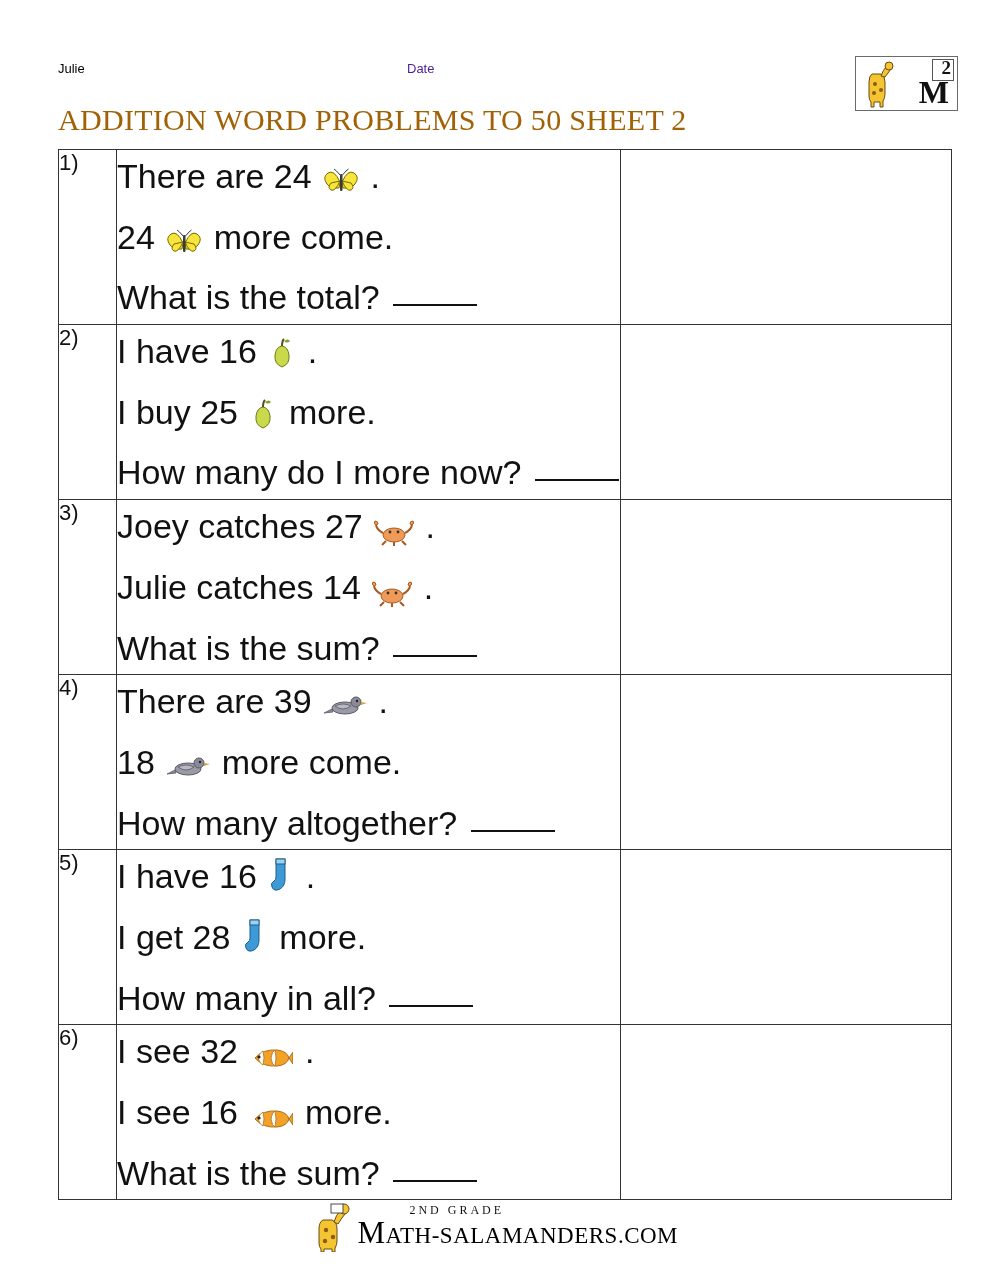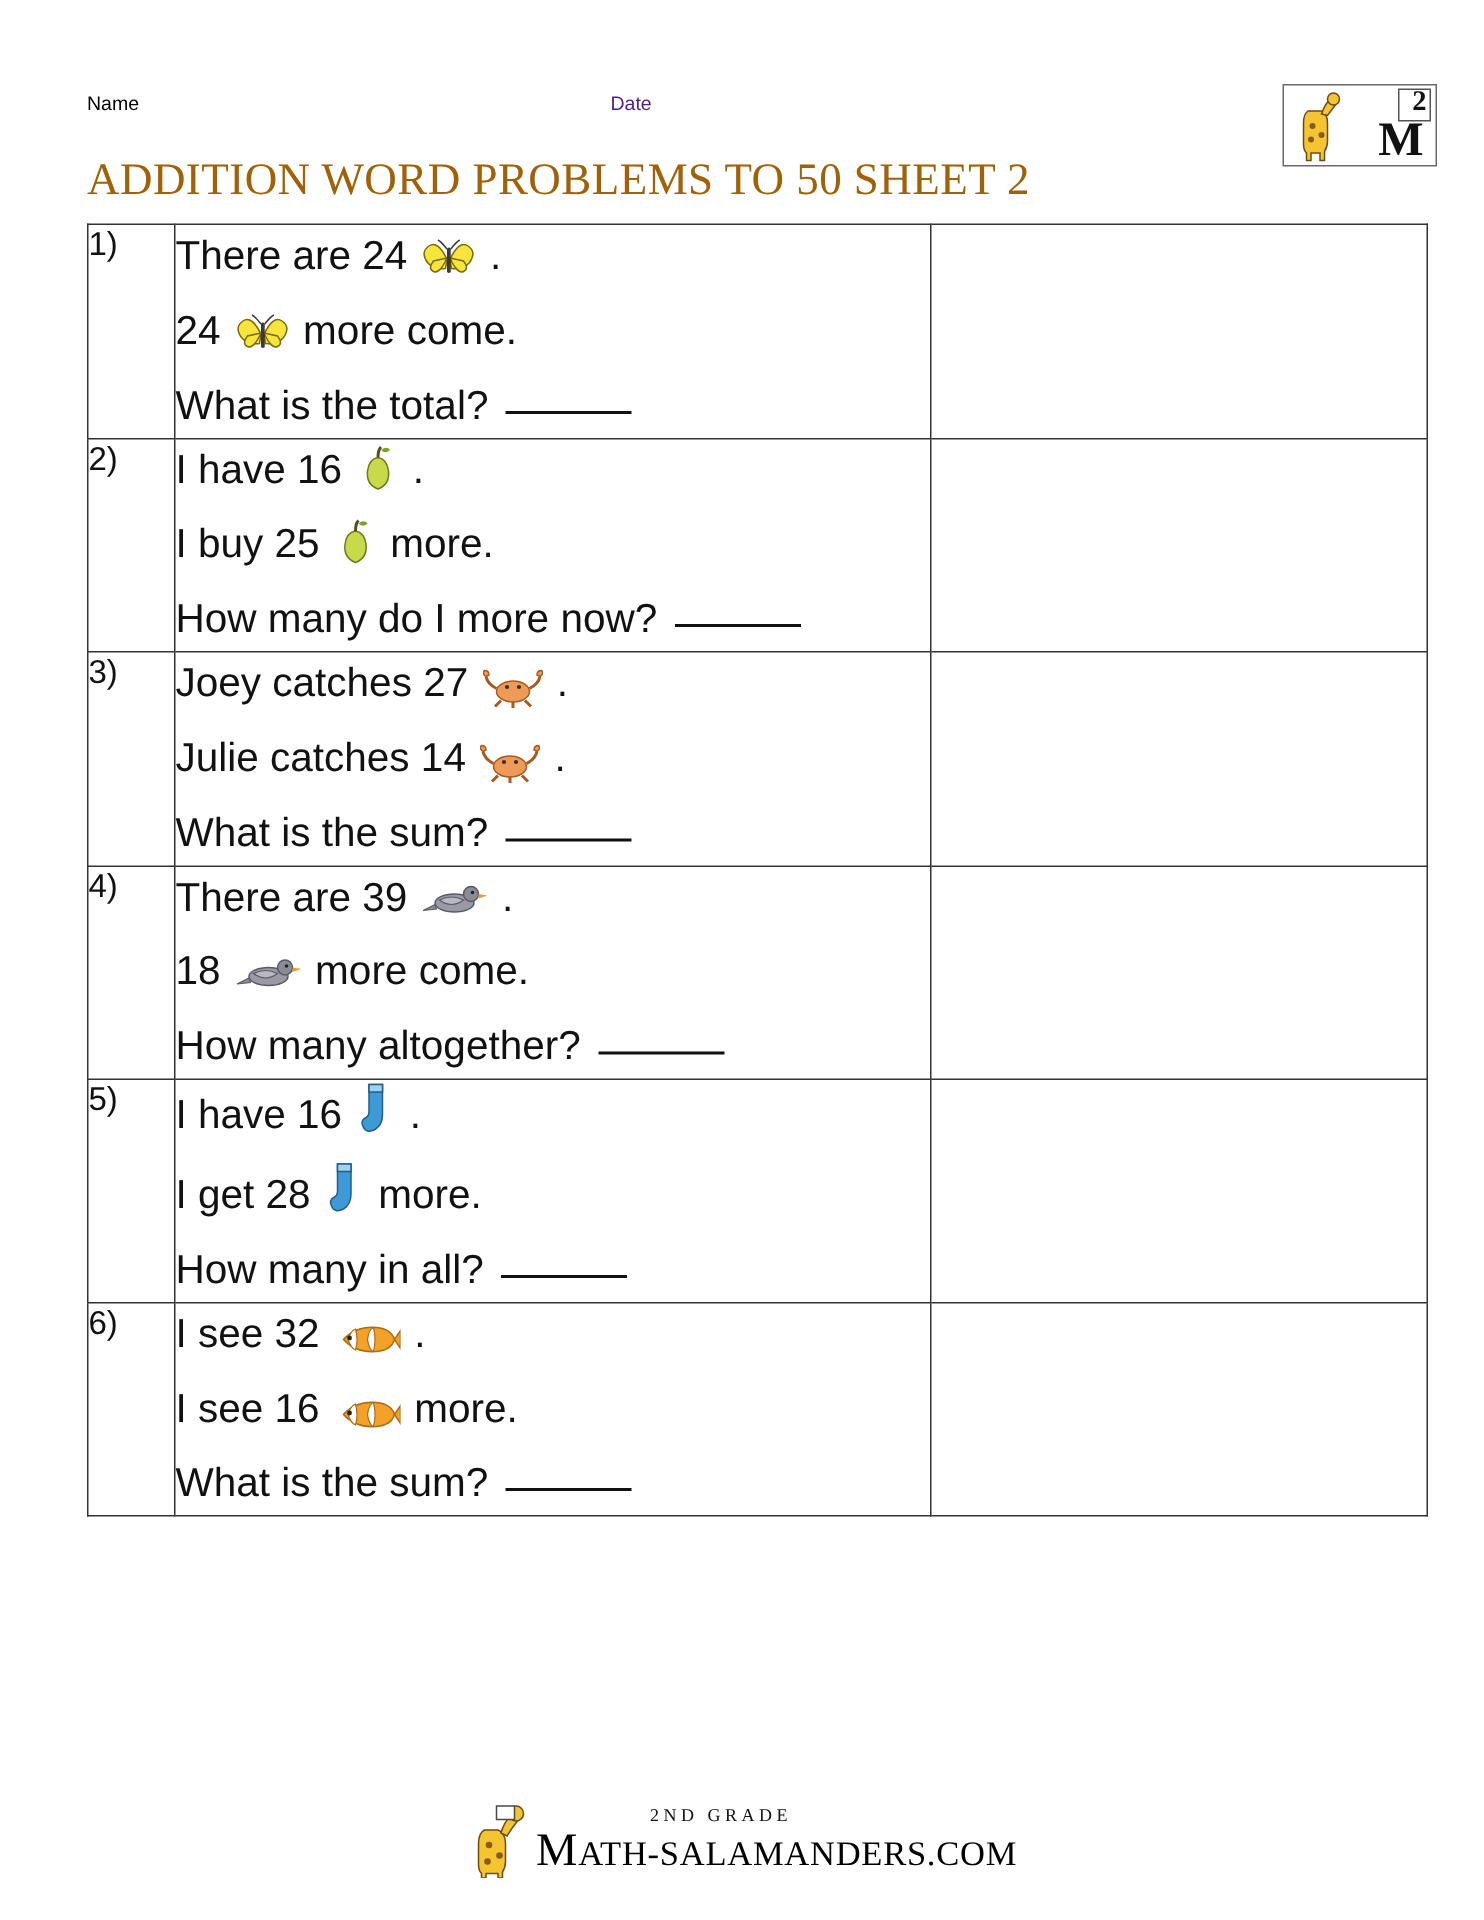--- a/index.html
+++ b/index.html
@@ -142,21 +142,21 @@
   }
 
   .qnum {
     font-size: 22px;
     padding: 6px 0 0 12px;
     color: #111;
     white-space: nowrap;
   }
   .qbody {
     padding: 10px 8px 10px 14px;
-    font-size: 27px;
+    font-size: 34px;
     line-height: 1.55;
     color: #111;
   }
   .qline {
     white-space: nowrap;
     display: block;
   }
   .blank {
     display: inline-block;
     border-bottom: 2px solid #111;
@@ -199,21 +199,21 @@
     vertical-align: middle;
     text-align: left;
     position: relative;
     top: 2px;
   }
   .grade-line {
     font-family: "Liberation Serif", serif;
     font-size: 12px;
     letter-spacing: 3px;
     color: #111;
-    margin-left: 76px;
+    margin-left: 52px;
     margin-bottom: -3px;
   }
   .site-line {
     font-family: "Liberation Serif", serif;
     font-size: 23px;
     font-weight: normal;
     letter-spacing: 0.5px;
     color: #000000;
     white-space: nowrap;
   }
@@ -222,21 +222,21 @@
   }
 </style>
 </head>
 <body>
 
 <div class="page">
 
   <div class="top-band"></div>
 
   <div class="header">
-    <div class="name-label">Name</div>
+    <div class="name-label">Julie</div>
     <div class="date-label">Date</div>
     <div class="worksheet-title">ADDITION WORD PROBLEMS TO 50 SHEET 2</div>
   </div>
 
   <div class="badge">
     <div class="giraffe">
       <svg width="34" height="48" viewBox="0 0 34 48">
         <g>
           <path d="M10 14 q-3 2 -3 8 l0 14 q0 4 2 6 l0 5 h3 l0 -5 h6 l0 5 h3 l0 -6 q2 -3 2 -7 l0 -12 q0 -6 -4 -8 z" fill="#f5c431" stroke="#6b4b12" stroke-width="1"></path>
           <path d="M19 16 q2 -6 5 -9 q3 -3 5 -2 q2 1 0 4 q-3 4 -6 8 z" fill="#f5c431" stroke="#6b4b12" stroke-width="1"></path>

